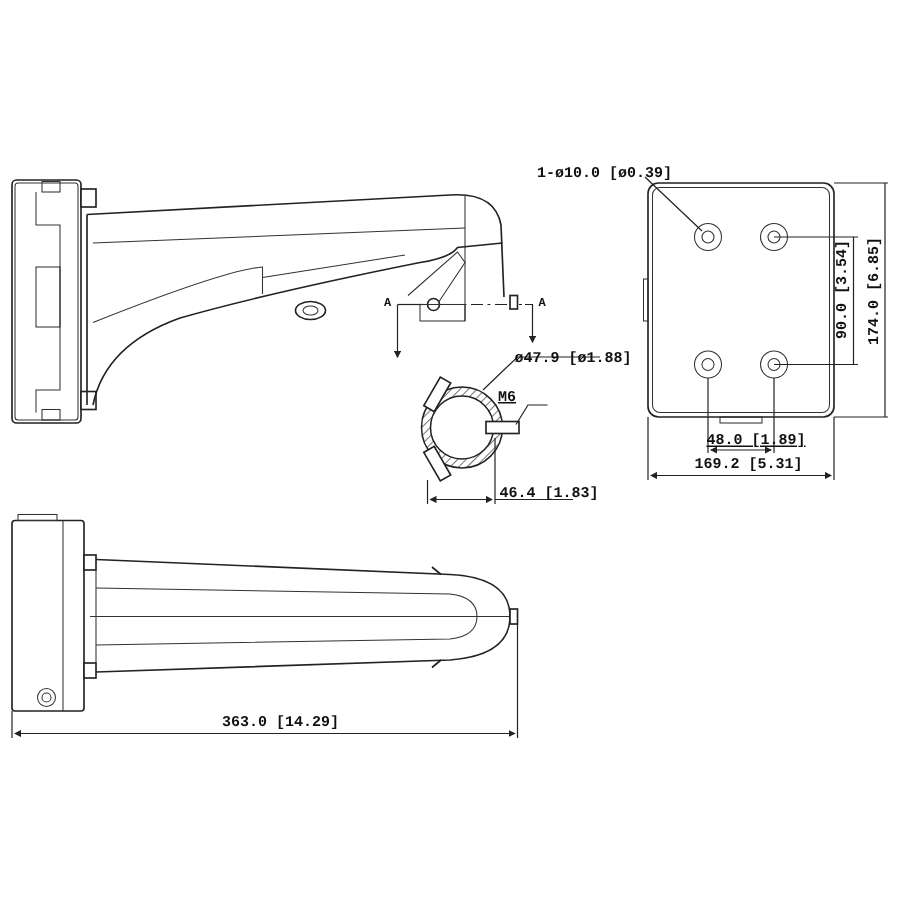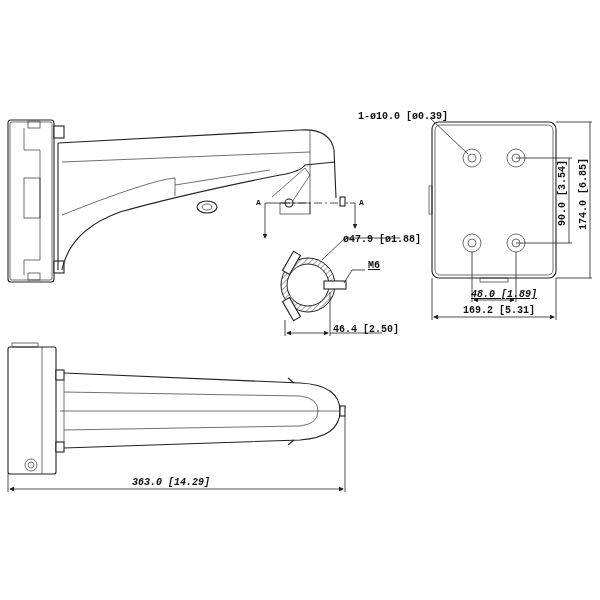--- a/index.html
+++ b/index.html
@@ -129,23 +129,23 @@
       <path d="M8 474 V492" class="dim"></path>
         <path d="M345 416 V492" class="dim"></path>
       <path d="M10 489 H343" class="dim" marker-end="url(#arr)" marker-start="url(#arrs)"></path>
     </g>
   </svg>
 
   <span class="lbl" style="left:256px;top:198px;font-size:8px;">A</span>
   <span class="lbl" style="left:359px;top:198px;font-size:8px;">A</span>
 
   <span class="lbl" style="left:343px;top:235px;">ø47.9 [ø1.88]</span>
-  <span class="lbl under" style="left:368px;top:261px;text-align:center;">M6</span>
-  <span class="lbl" style="left:333px;top:325px;">46.4 [2.50]</span>
+  <span class="lbl under" style="left:332px;top:261px;text-align:center;">M6</span>
+  <span class="lbl" style="left:333px;top:325px;">46.4 [1.83]</span>
 
   <span class="lbl" style="left:358px;top:112px;">1-ø10.0 [ø0.39]</span>
   <span class="lbl vert" style="left:558px;top:226px;">90.0 [3.54]</span>
   <span class="lbl vert" style="left:579px;top:230px;">174.0 [6.85]</span>
-  <span class="lbl under" style="left:471px;top:290px;font-style:italic;">48.0 [1.89]</span>
+  <span class="lbl under" style="left:471px;top:290px;">48.0 [1.89]</span>
   <span class="lbl" style="left:463px;top:306px;">169.2 [5.31]</span>
 
-  <span class="lbl" style="left:132px;top:478px;font-style:italic;">363.0 [14.29]</span>
+  <span class="lbl" style="left:148px;top:478px;">363.0 [14.29]</span>
 </div>
 
 </body></html>

